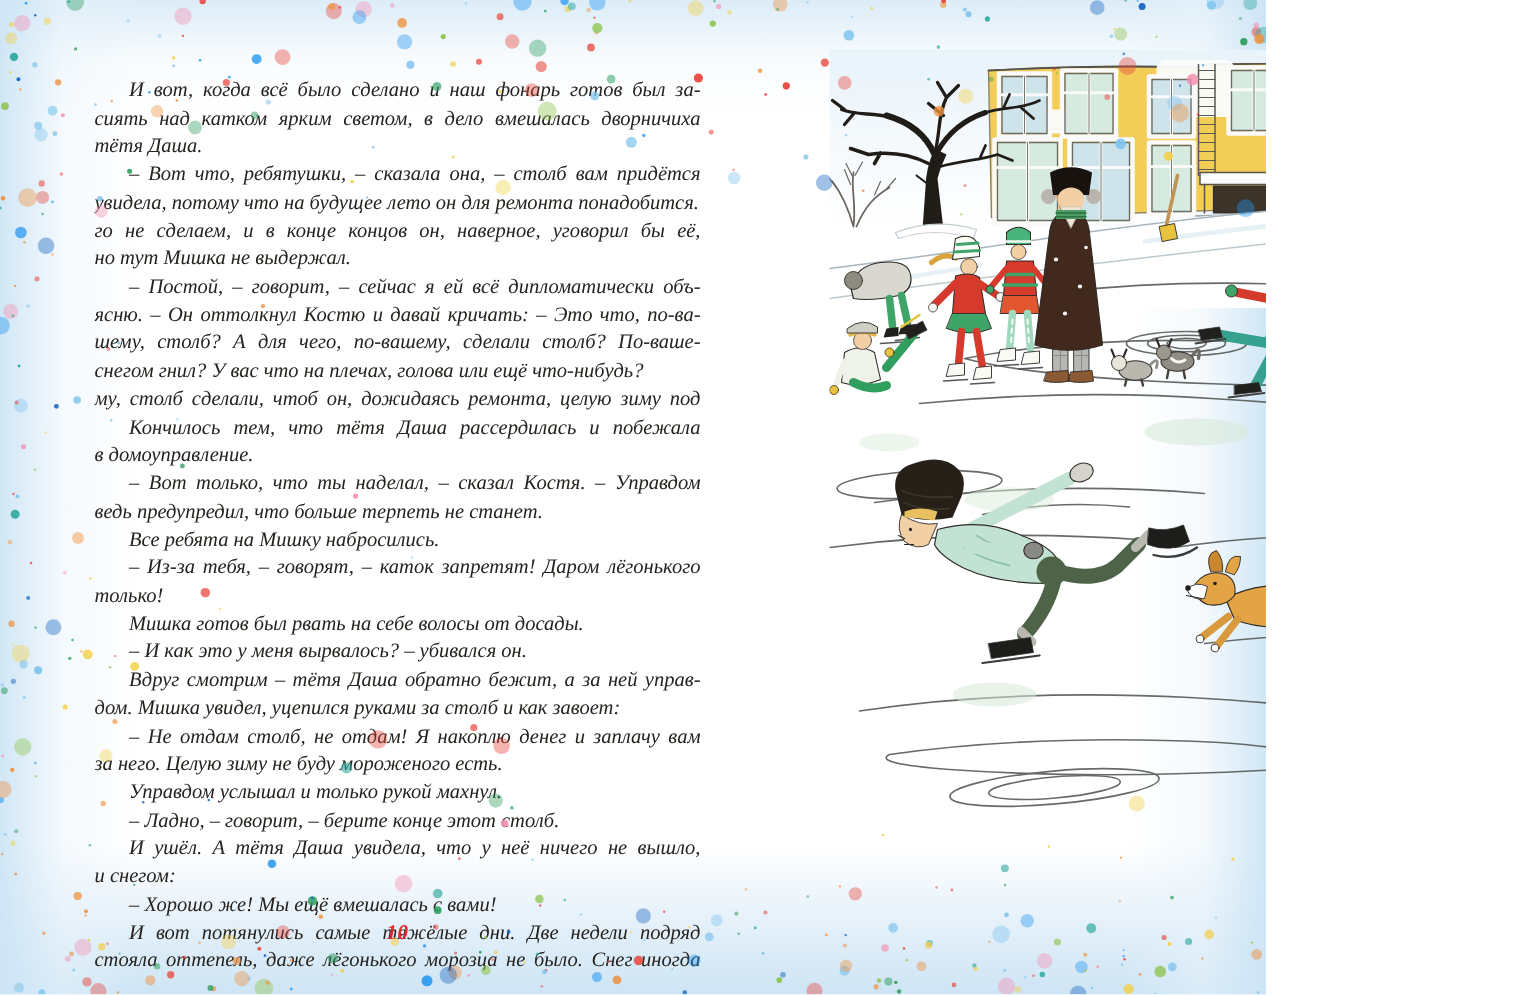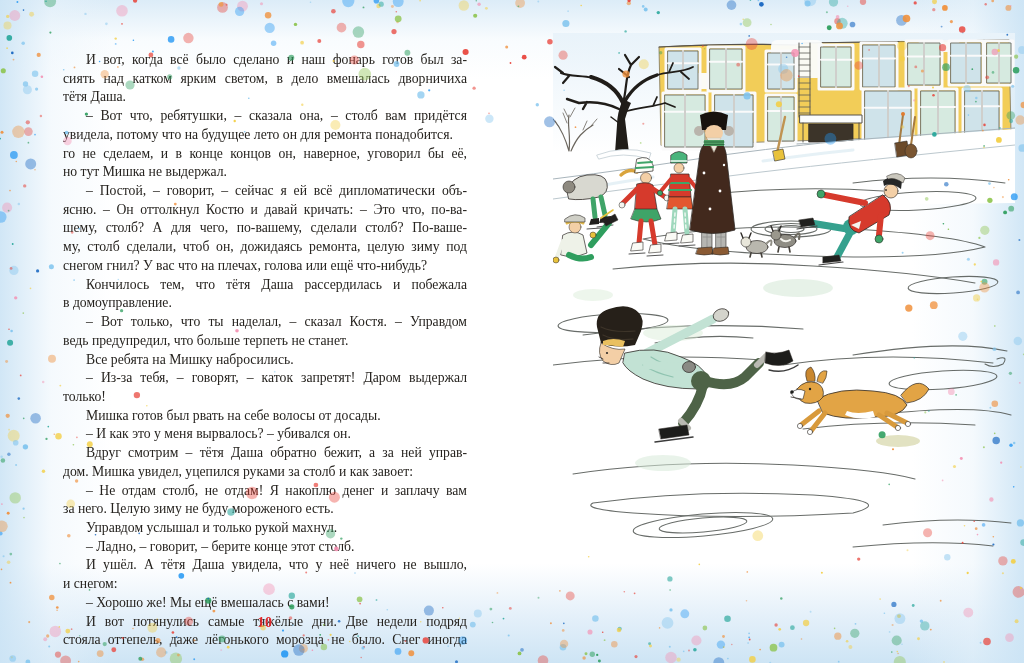--- a/index.html
+++ b/index.html
@@ -1,21 +1,21 @@
 <!DOCTYPE html>
 <html lang="ru"><head>
 <meta charset="utf-8">
 <style>
   html,body{margin:0;padding:0;width:1024px;height:663px;overflow:hidden;
     font-family:"Liberation Serif", serif;background:#ffffff;}
-  .page{position:relative;width:1024px;height:663px;overflow:hidden;
+  .page{position:relative;width:844px;height:663px;overflow:hidden;
     background:
       linear-gradient(90deg, rgba(204,228,245,.9) 0%, rgba(232,243,251,.45) 5%, rgba(255,255,255,0) 11%, rgba(255,255,255,0) 89%, rgba(232,243,251,.45) 95%, rgba(204,228,245,.9) 100%),
       linear-gradient(180deg, rgba(216,234,247,.9) 0%, rgba(243,249,253,.55) 6%, rgba(255,255,255,0) 12%, rgba(255,255,255,0) 85%, rgba(219,235,248,.75) 93%, rgba(203,227,244,.95) 100%),
-      #ffffff;}
+      #ffffff; font-style: italic;}
   .confetti{position:absolute;left:0;top:0;width:1024px;height:663px;pointer-events:none;}
   .text-col{position:absolute;left:63px;top:51px;width:404px;color:#26231f;
     font-size:13.7px;line-height:18.72px;font-weight:500;}
   .para{margin:0;}
   .tline{text-align:justify;text-align-last:justify;height:18.72px;overflow:hidden;}
   .tline.first{padding-left:23px;}
   .tline.final{text-align-last:left;}
   .pagenum{position:absolute;left:63px;top:615px;width:404px;text-align:center;
     color:#e2282c;font-weight:bold;font-size:14px;letter-spacing:.5px;}
   .illu{position:absolute;left:553px;top:33px;width:462px;height:532px;}
@@ -36,36 +36,36 @@
         <div class="tline final">увидела, потому что на будущее лето он для ремонта понадобится.</div>
       </div>
       <div class="para">
         <div class="tline">го не сделаем, и в конце концов он, наверное, уговорил бы её,</div>
         <div class="tline final">но тут Мишка не выдержал.</div>
       </div>
       <div class="para">
         <div class="tline first">– Постой, – говорит, – сейчас я ей всё дипломатически объ-</div>
         <div class="tline">ясню. – Он оттолкнул Костю и давай кричать: – Это что, по-ва-</div>
         <div class="tline">шему, столб? А для чего, по-вашему, сделали столб? По-ваше-</div>
+        <div class="tline final">снегом гнил? У вас что на плечах, голова или ещё что-нибудь?</div>
         <div class="tline">му, столб сделали, чтоб он, дожидаясь ремонта, целую зиму под</div>
-        <div class="tline final">снегом гнил? У вас что на плечах, голова или ещё что-нибудь?</div>
       </div>
       <div class="para">
         <div class="tline first">Кончилось тем, что тётя Даша рассердилась и побежала</div>
         <div class="tline final">в домоуправление.</div>
       </div>
       <div class="para">
         <div class="tline first">– Вот только, что ты наделал, – сказал Костя. – Управдом</div>
         <div class="tline final">ведь предупредил, что больше терпеть не станет.</div>
       </div>
       <div class="para">
         <div class="tline first final">Все ребята на Мишку набросились.</div>
       </div>
       <div class="para">
-        <div class="tline first">– Из-за тебя, – говорят, – каток запретят! Даром выдержал</div>
+        <div class="tline first">– Из-за тебя, – говорят, – каток запретят! Даром лёгонького</div>
         <div class="tline final">только!</div>
       </div>
       <div class="para">
         <div class="tline first final">Мишка готов был рвать на себе волосы от досады.</div>
       </div>
       <div class="para">
         <div class="tline first final">– И как это у меня вырвалось? – убивался он.</div>
       </div>
       <div class="para">
         <div class="tline first">Вдруг смотрим – тётя Даша обратно бежит, а за ней управ-</div>

